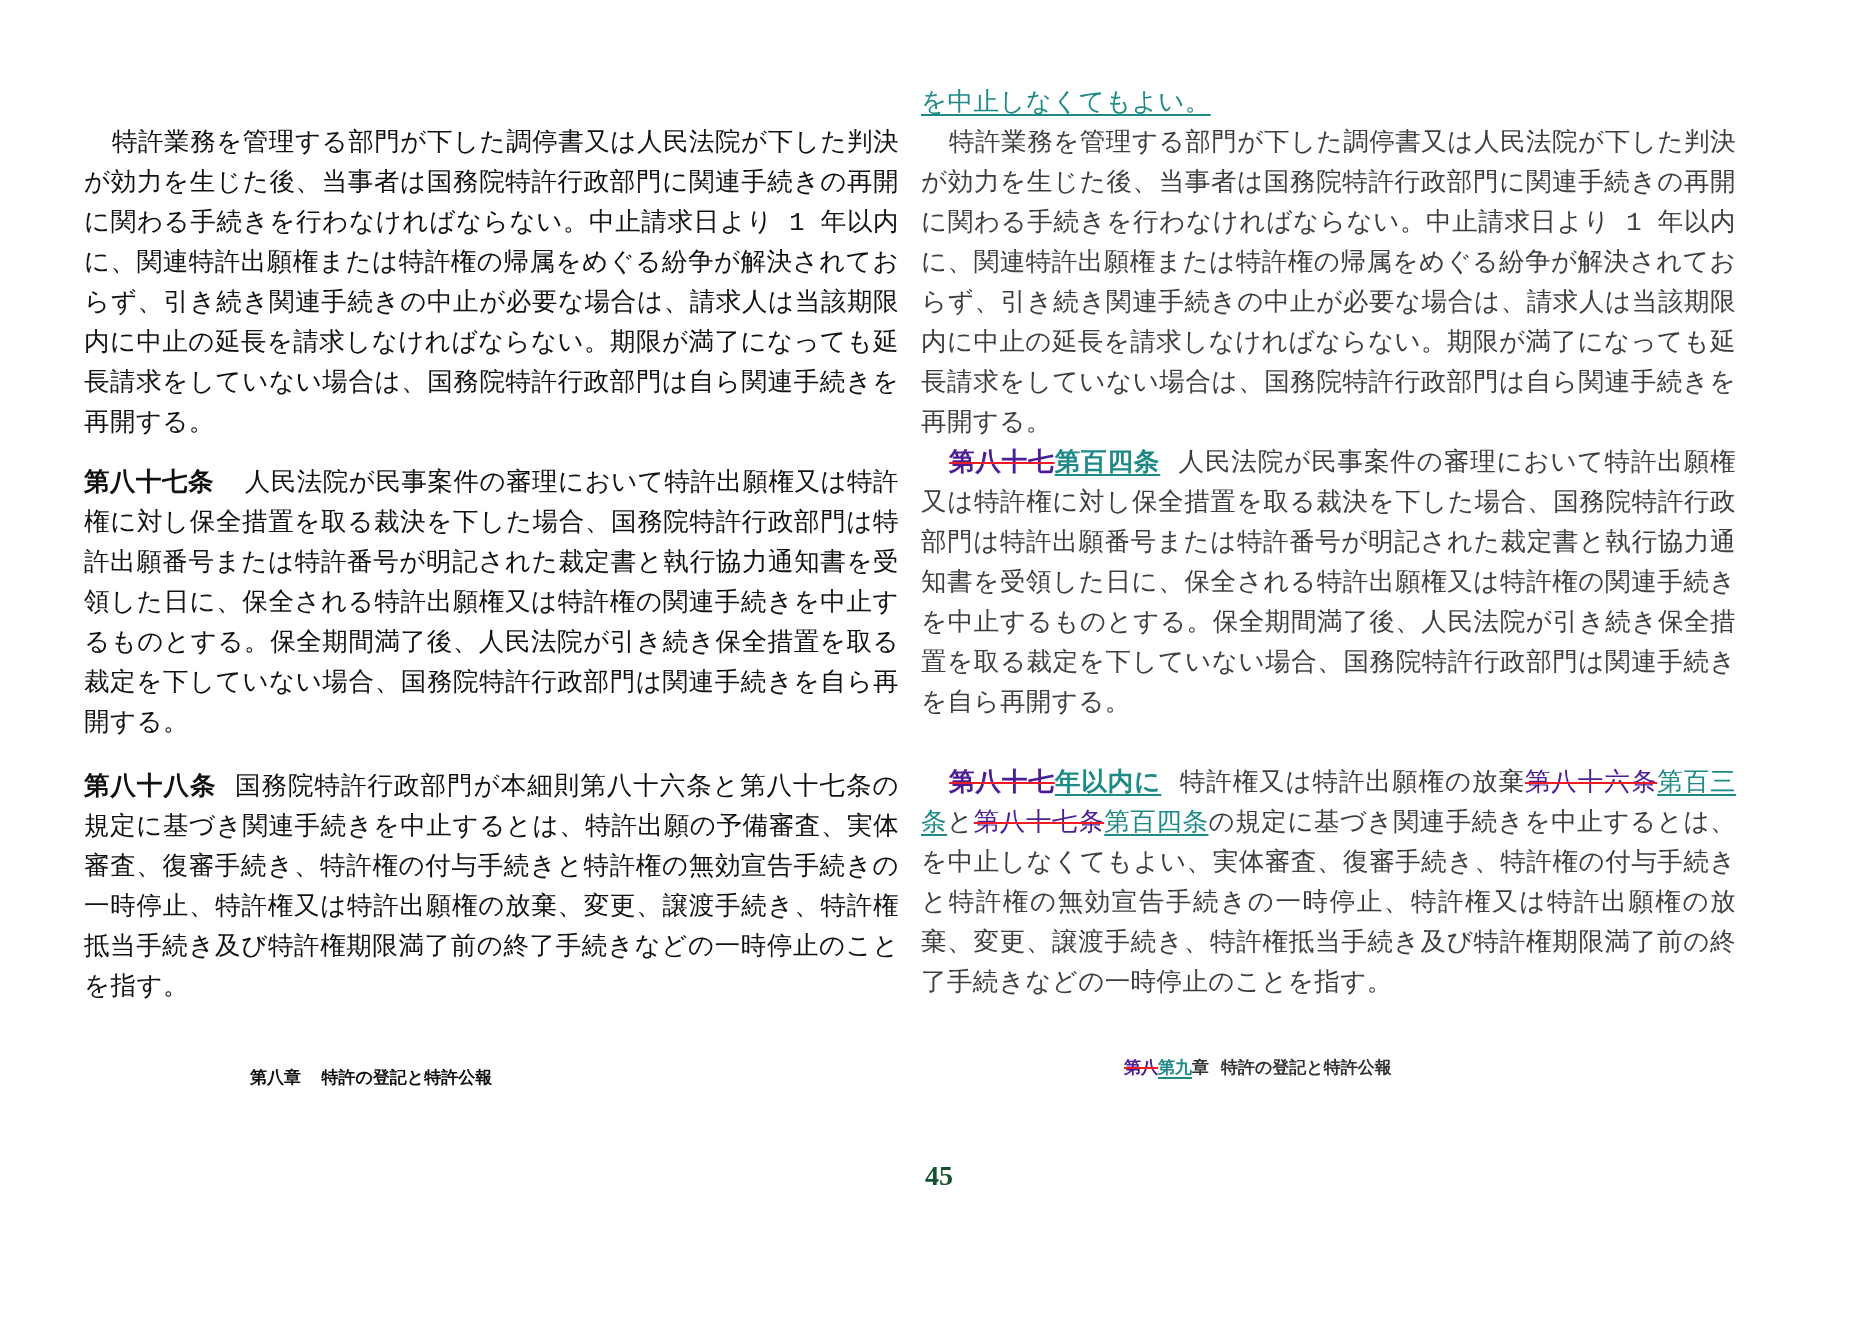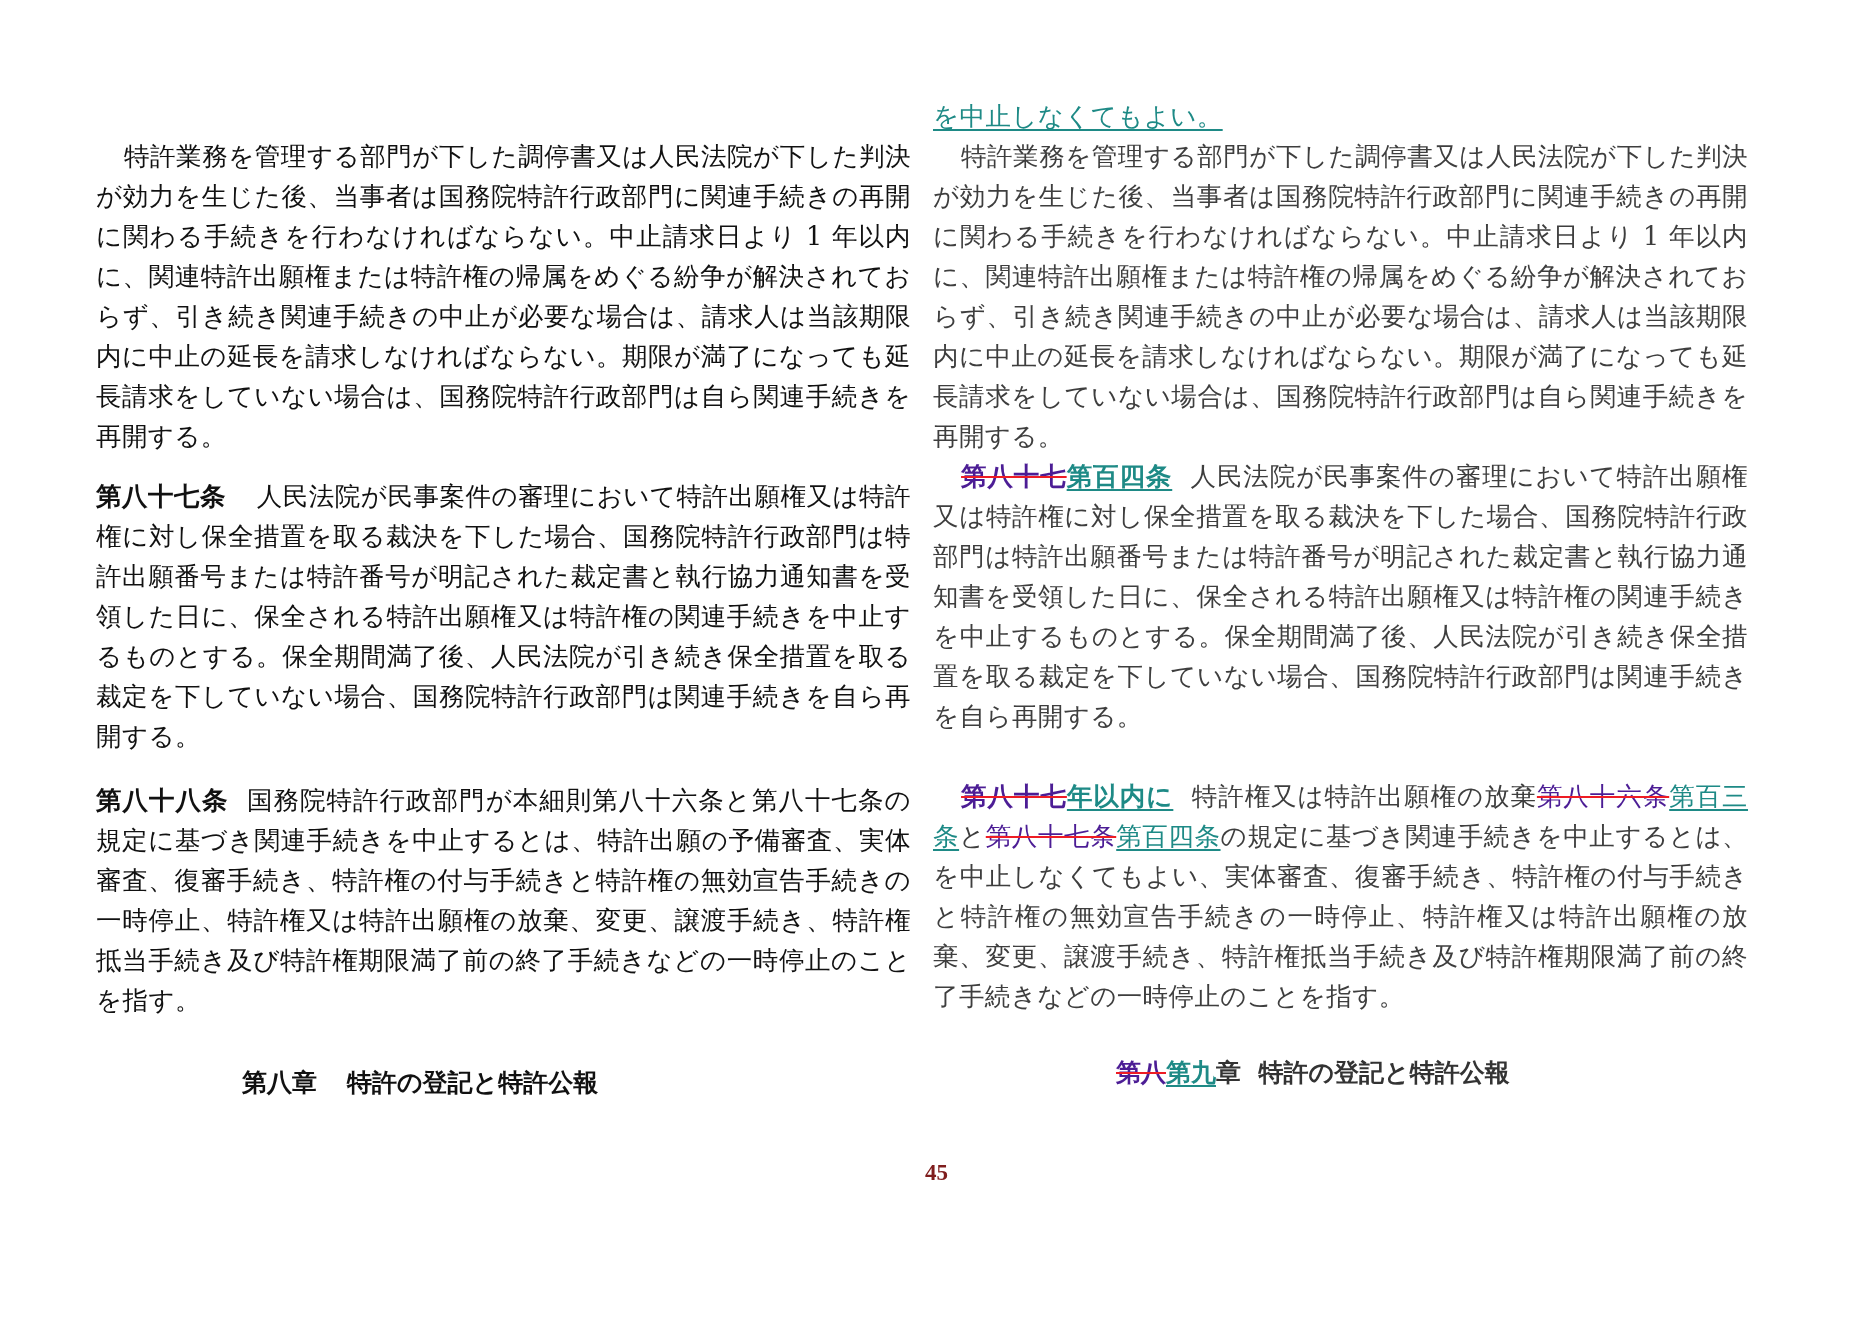--- a/index.html
+++ b/index.html
@@ -2,37 +2,37 @@
 <html><head>
 <meta charset="utf-8">
 <style>
   html, body { margin: 0; padding: 0; background: #ffffff; }
   body { width: 1871px; height: 1323px; position: relative; overflow: hidden;
          font-family: "DejaVu Serif", "Liberation Serif", serif; }
   .col { position: absolute; width: 815px; font-size: 25.5px; line-height: 40px;
          text-align: justify; letter-spacing: 0.4px; }
   .col-left { left: 80px; color: #111111; }
   .col-right { left: 917px; color: #3e3e3e; }
-  .para { position: absolute; left: 0; width: 815px; margin: 16px; }
+  .para { position: absolute; left: 0; width: 815px; margin: 4px; font-family: Liberation Mono, monospace; }
   .indent { text-indent: 1.1em; }
   .art-title { font-weight: bold; color: #111111; }
   .del { color: #4c1d95; text-decoration: line-through; text-decoration-color: #ee1c24;
          text-decoration-thickness: 2px; font-weight: bold; }
   .del-n { color: #4c1d95; text-decoration: line-through; text-decoration-color: #ee1c24;
            text-decoration-thickness: 2px; }
   .ins { color: #1e8a86; text-decoration: underline; text-decoration-color: #1e8a86;
          text-decoration-thickness: 2px; text-underline-offset: 4px; }
   .ins-b { color: #1e8a86; text-decoration: underline; text-decoration-color: #1e8a86;
            text-decoration-thickness: 2px; text-underline-offset: 4px; font-weight: bold; }
   .gap { display: inline-block; width: 1.2em; }
   .gap-s { display: inline-block; width: 0.7em; }
-  .chapter { position: absolute; font-size: 25px; font-weight: bold;
-             font-family: "DejaVu Sans", "Liberation Sans", sans-serif; }
-  .page-num { position: absolute; left: 925px; top: 1160px; font-size: 23px; font-weight: bold;
-              font-family: "Liberation Serif", "DejaVu Serif", serif; color: #7f1d1d; }
+  .chapter { position: absolute; font-size: 17px; font-weight: bold;
+             font-family: "DejaVu Sans", "Liberation Sans", sans-serif; margin-left: 8px; }
+  .page-num { position: absolute; left: 925px; top: 1160px; font-size: 28px; font-weight: bold;
+              font-family: "Liberation Serif", "DejaVu Serif", serif; color: #14532d; }
 </style>
 </head>
 <body>
 
 <div class="col col-left">
   <p class="para indent" style="top:120px;">特許業務を管理する部門が下した調停書又は人民法院が下した判決が効力を生じた後、当事者は国務院特許行政部門に関連手続きの再開に関わる手続きを行わなければならない。中止請求日より 1 年以内に、関連特許出願権または特許権の帰属をめぐる紛争が解決されておらず、引き続き関連手続きの中止が必要な場合は、請求人は当該期限内に中止の延長を請求しなければならない。期限が満了になっても延長請求をしていない場合は、国務院特許行政部門は自ら関連手続きを再開する。</p>
 
   <p class="para" style="top:460px;">
     <span class="art-title">第八十七条</span><span class="gap"></span><span>人民法院が民事案件の審理において特許出願権又は特許権に対し保全措置を取る裁決を下した場合、国務院特許行政部門は特許出願番号または特許番号が明記された裁定書と執行協力通知書を受領した日に、保全される特許出願権又は特許権の関連手続きを中止するものとする。保全期間満了後、人民法院が引き続き保全措置を取る裁定を下していない場合、国務院特許行政部門は関連手続きを自ら再開する。</span>
   </p>

